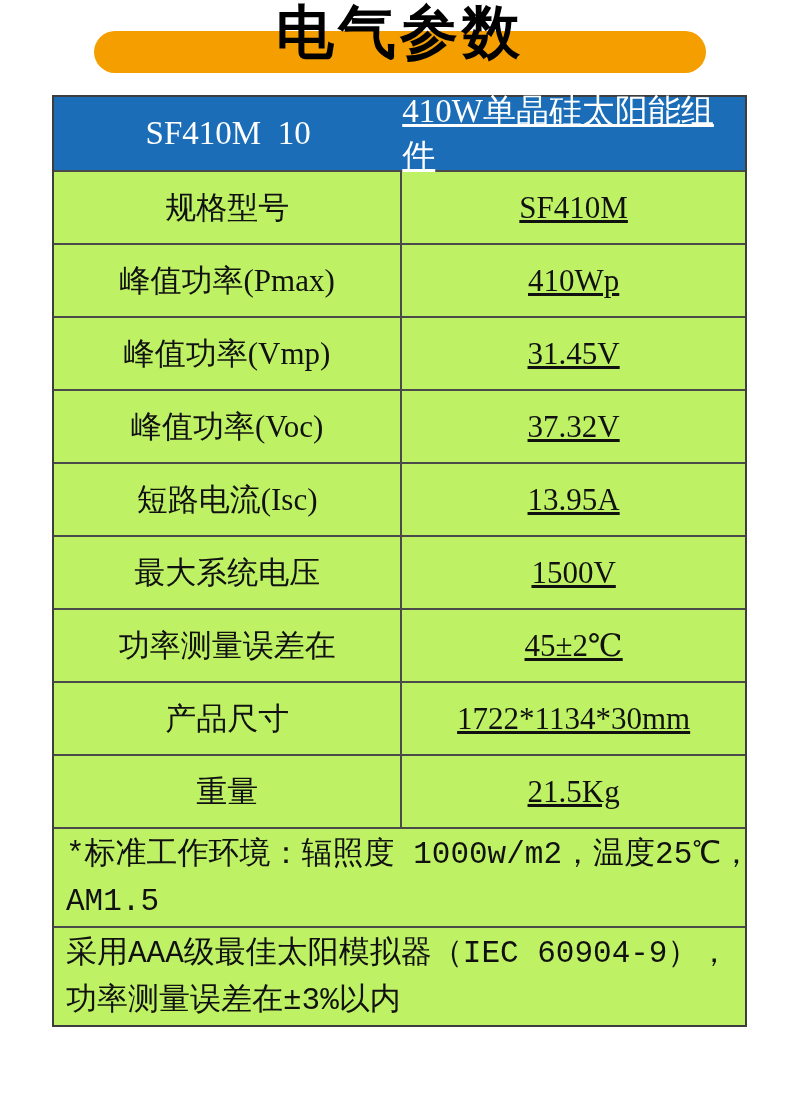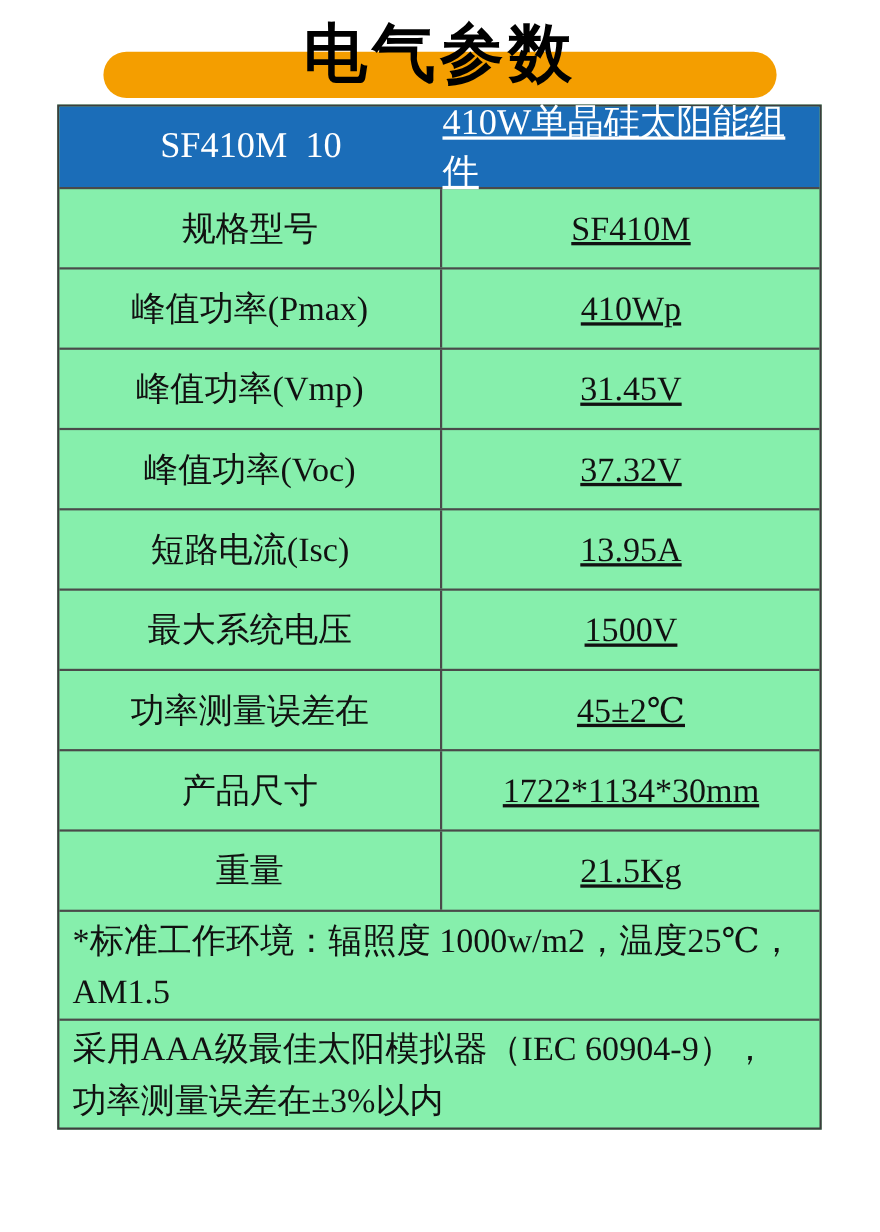--- a/index.html
+++ b/index.html
@@ -5,52 +5,53 @@
   * { margin:0; padding:0; box-sizing:border-box; }
   html,body { background:#ffffff; }
   .page {
     position:relative;
     width:800px; height:1120px;
     background:#ffffff;
     font-family:"Liberation Serif","DejaVu Serif",serif;
     overflow:hidden;
   }
   
-  .title-area { position:absolute; left:0; top:16px; width:664px; height:92px; }
+  .title-area { position:absolute; left:0; top:0; width:664px; height:92px; }
   .title-highlight {
     position:absolute; left:94px; top:31px;
     width:612px; height:42px;
     background:#F49E00;
     border-radius:21px;
   }
   .title-text {
     position:absolute; left:0; top:-6px; width:800px;
     text-align:center;
     font-family:"DejaVu Sans","Liberation Sans",sans-serif;
     font-weight:900;
     font-size:58px;
     letter-spacing:4px;
     color:#000000;
   }
   
   .spec-table {
     position:absolute; left:52px; top:95px;
     width:695px;
     border:2px solid #3d3d3d;
-    background:#86efac;
+    background:#bef264;
   }
   .t-row { display:flex; width:100%; }
   .header-row { height:73px; background:#1B6DB8; }
   .data-row { height:73px; border-top:2px solid #4a4a4a;text-align:right; }
   .note-row {
     height:99px; border-top:2px solid #4a4a4a;
     display:flex; flex-direction:column; justify-content:center;
     padding:0 12px;
     font-size:31px; line-height:47px; color:#111111;
     text-align:left;
+    font-family:Liberation Mono, monospace;
   }
   .cell {
     display:flex; align-items:center; justify-content:center;
     font-size:31px; color:#111111;
   }
   .cell-left  { width:50.4%; border-right:2px solid #4a4a4a; }
   .cell-right { flex:1;text-decoration:underline; }
   .header-row .cell { color:#ffffff; font-size:33px; border:none; }
   .header-row .cell-left { border-right:none; white-space:pre; }
   .note-line { white-space:nowrap; }

